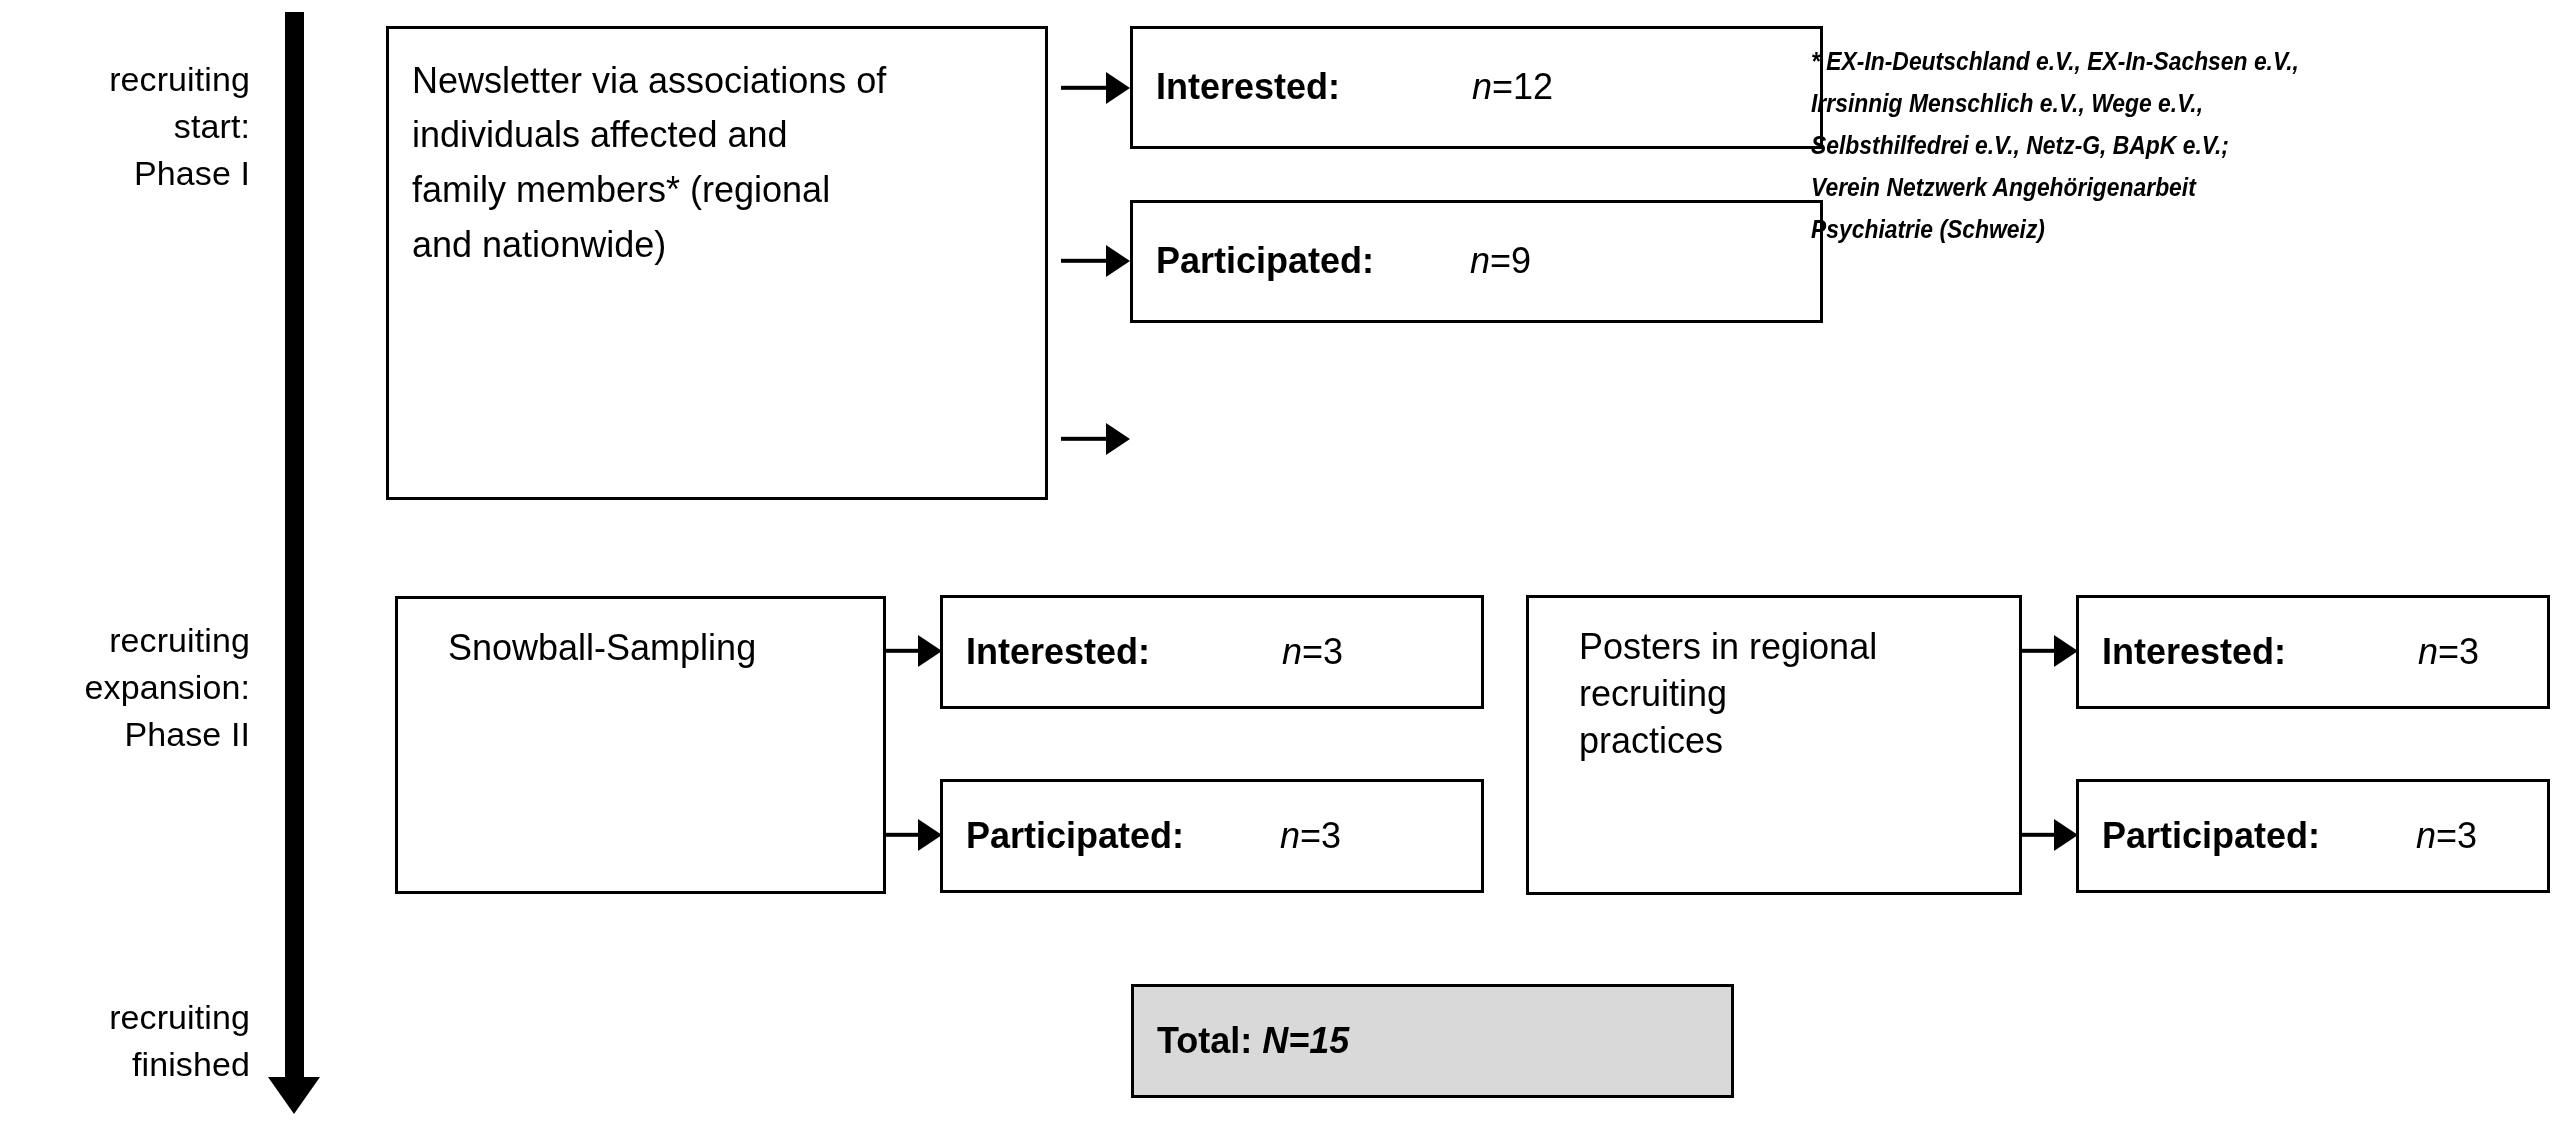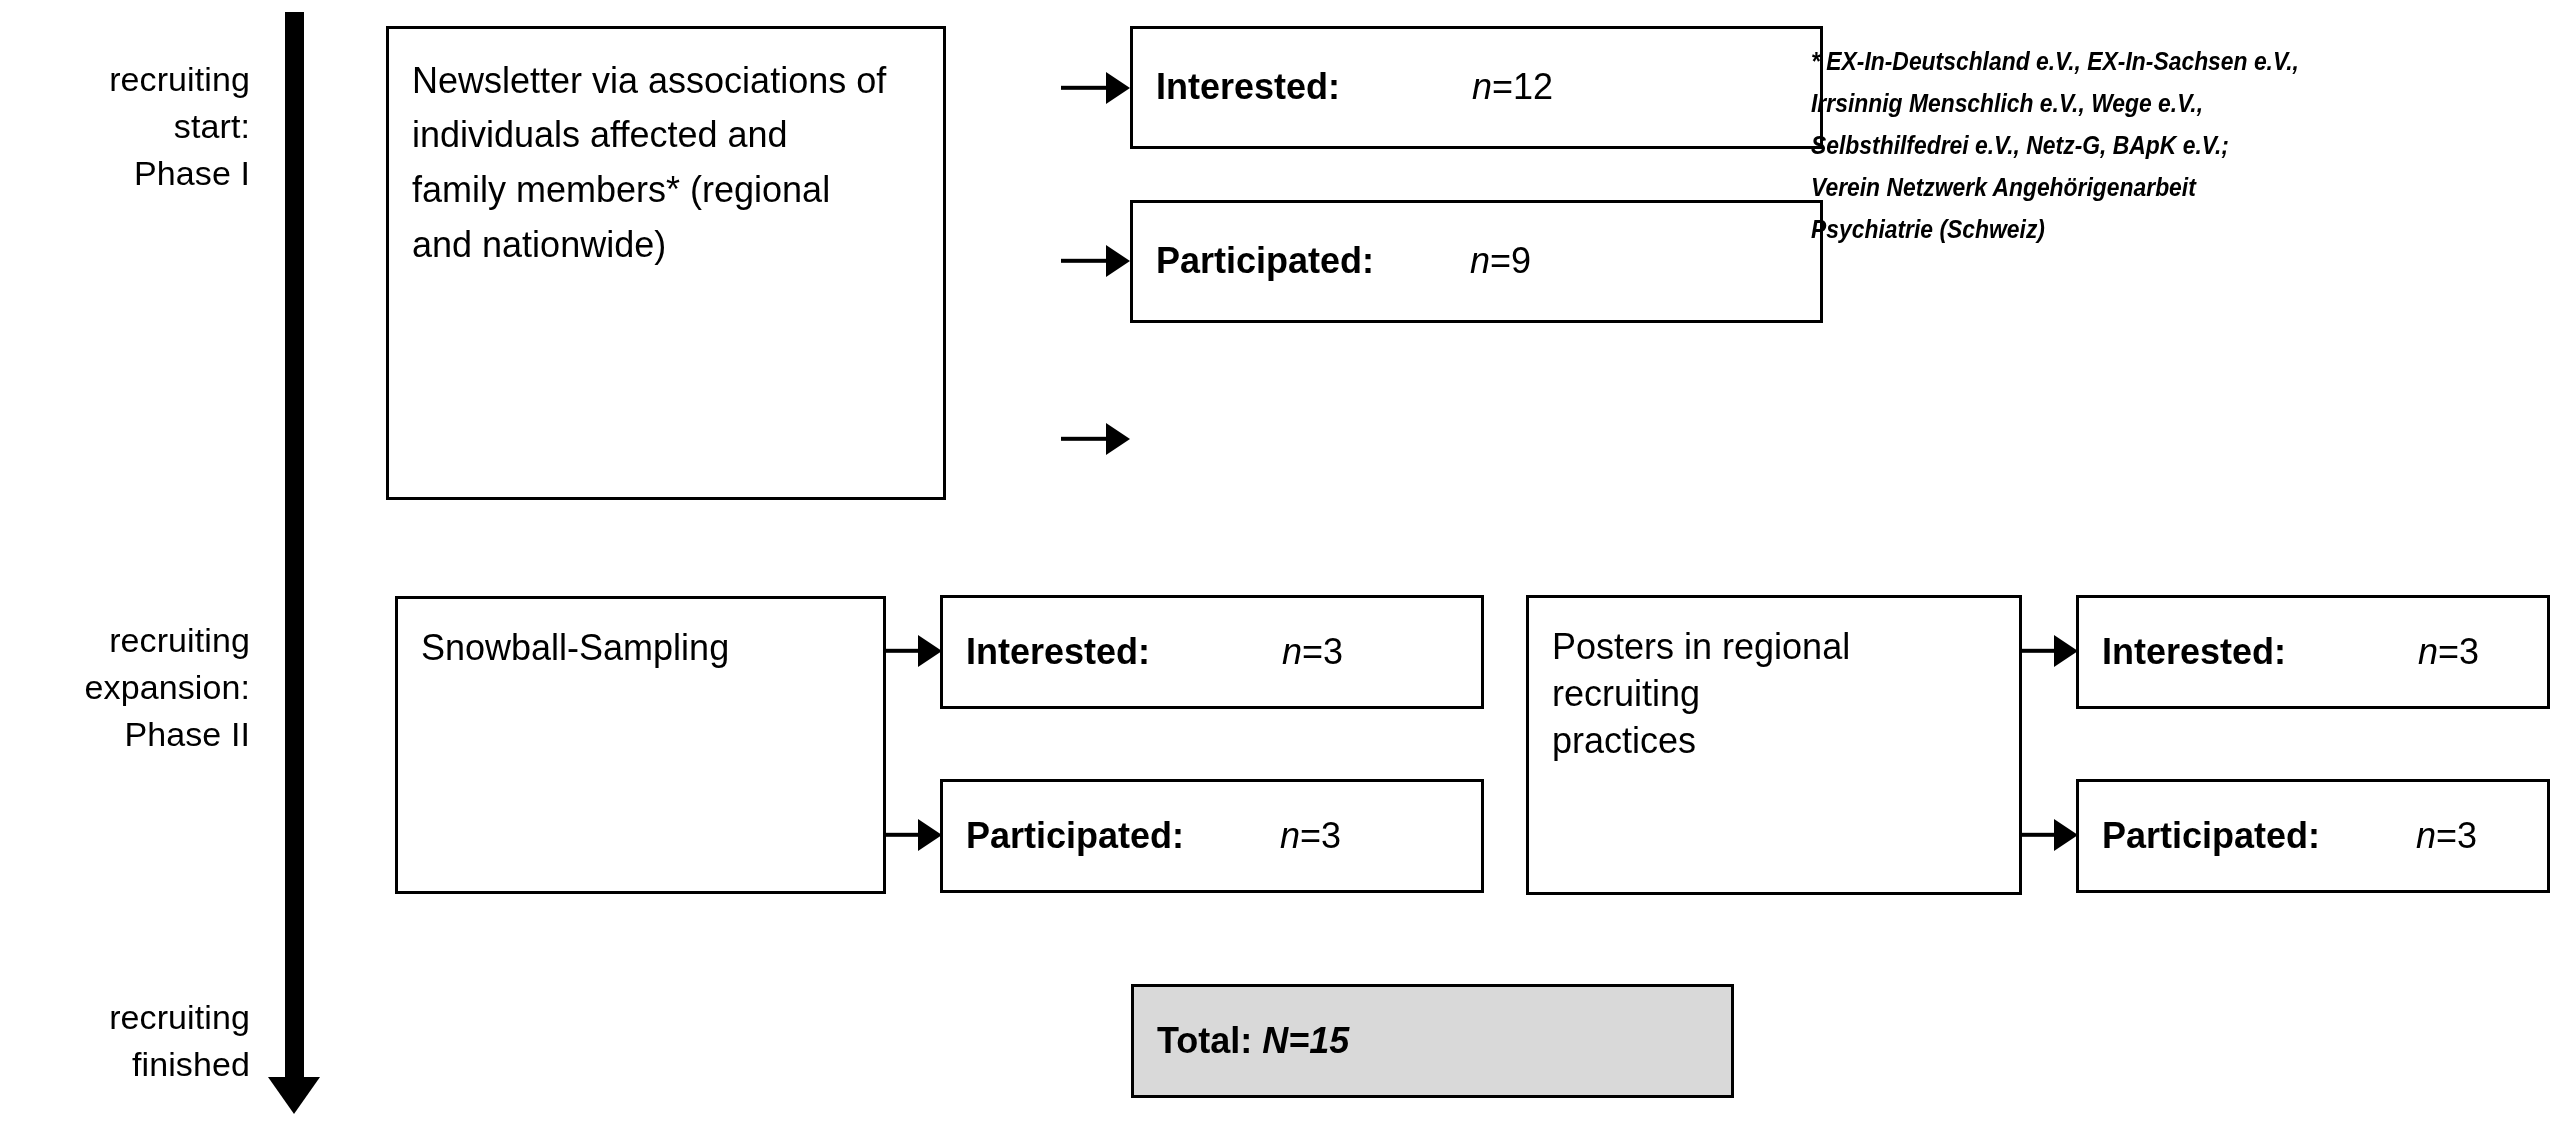--- a/index.html
+++ b/index.html
@@ -54,21 +54,21 @@
     align-items: flex-start;
   }
   .box.v-center { align-items: center; }
   .box-inner {
     width: 100%;
     padding: 0 23px;
     font-size: 36px;
     line-height: 1.52;
     white-space: pre-line;
   }
-  .box-inner.tight { line-height: 1.30; }
+  .box-inner.tight { line-height: 1.30; margin-left: 27px; }
   .box.shaded {
     background: #d9d9d9;
   }
 
   
   .kv {
     display: flex;
     align-items: baseline;
     width: 100%;
     font-size: 36px;
@@ -134,21 +134,21 @@
 start:
 Phase I</div>
 
   <div class="phase-label" style="left:0px; top:605px; width:250px;">recruiting
 expansion:
 Phase II</div>
 
   <div class="phase-label" style="left:0px; top:982px; width:250px;">recruiting
 finished</div>
 
-  <div class="box" style="left:386px; top:26px; width:560px; height:474px; padding-top:24.6px;">
+  <div class="box" style="left:386px; top:26px; width:662px; height:474px; padding-top:24.6px;">
     <div class="box-inner">Newsletter via associations of
 individuals affected and
 family members* (regional
 and nationwide)</div>
   </div>
 
   <div class="conn" style="left:1061px; top:88px; width:68px;">
     <div class="line" style="width:46px;"></div>
     <div class="head" style="left:45px;"></div>
   </div>

